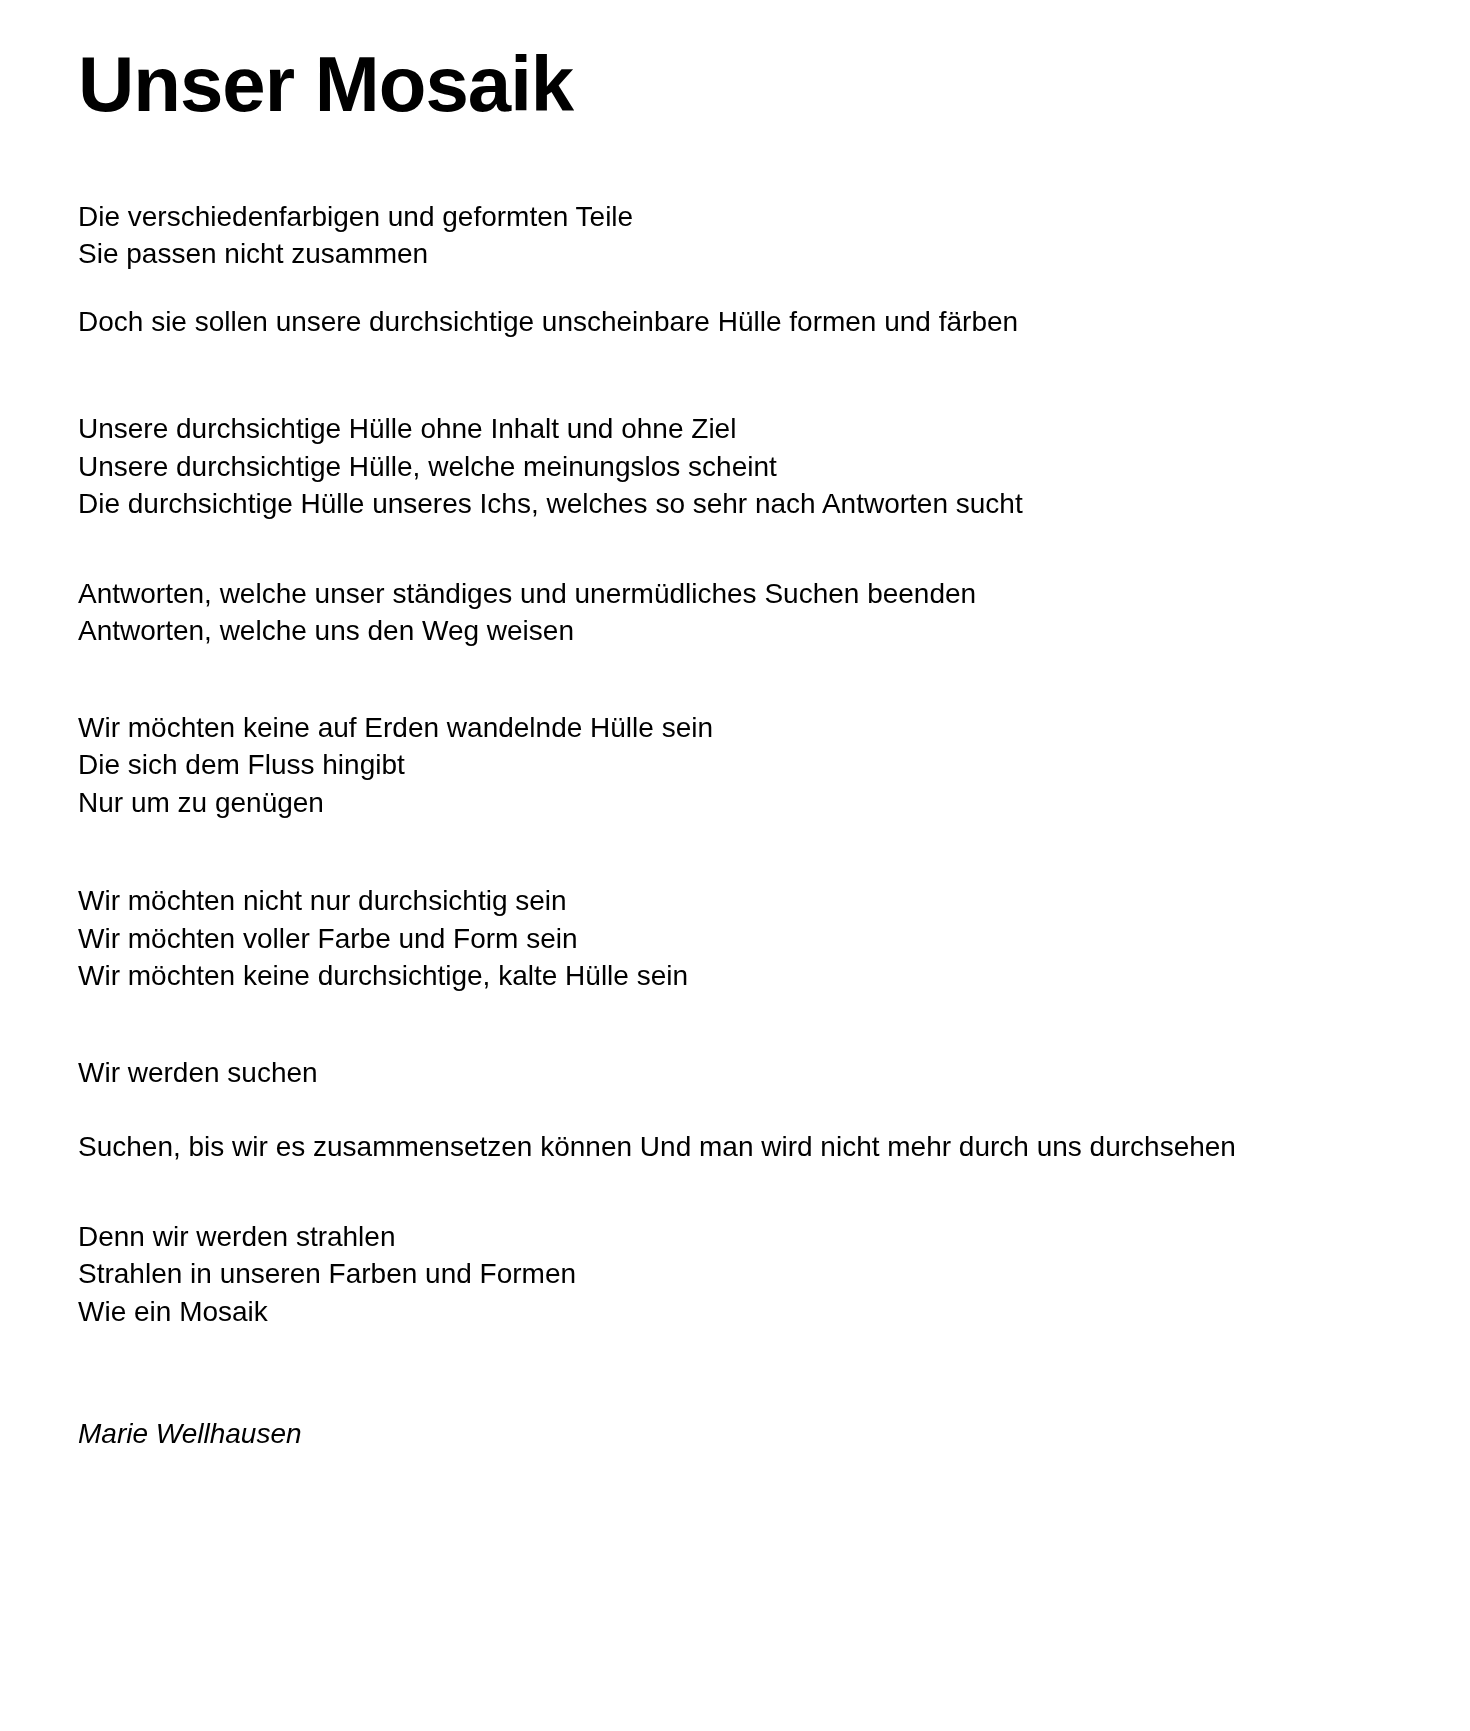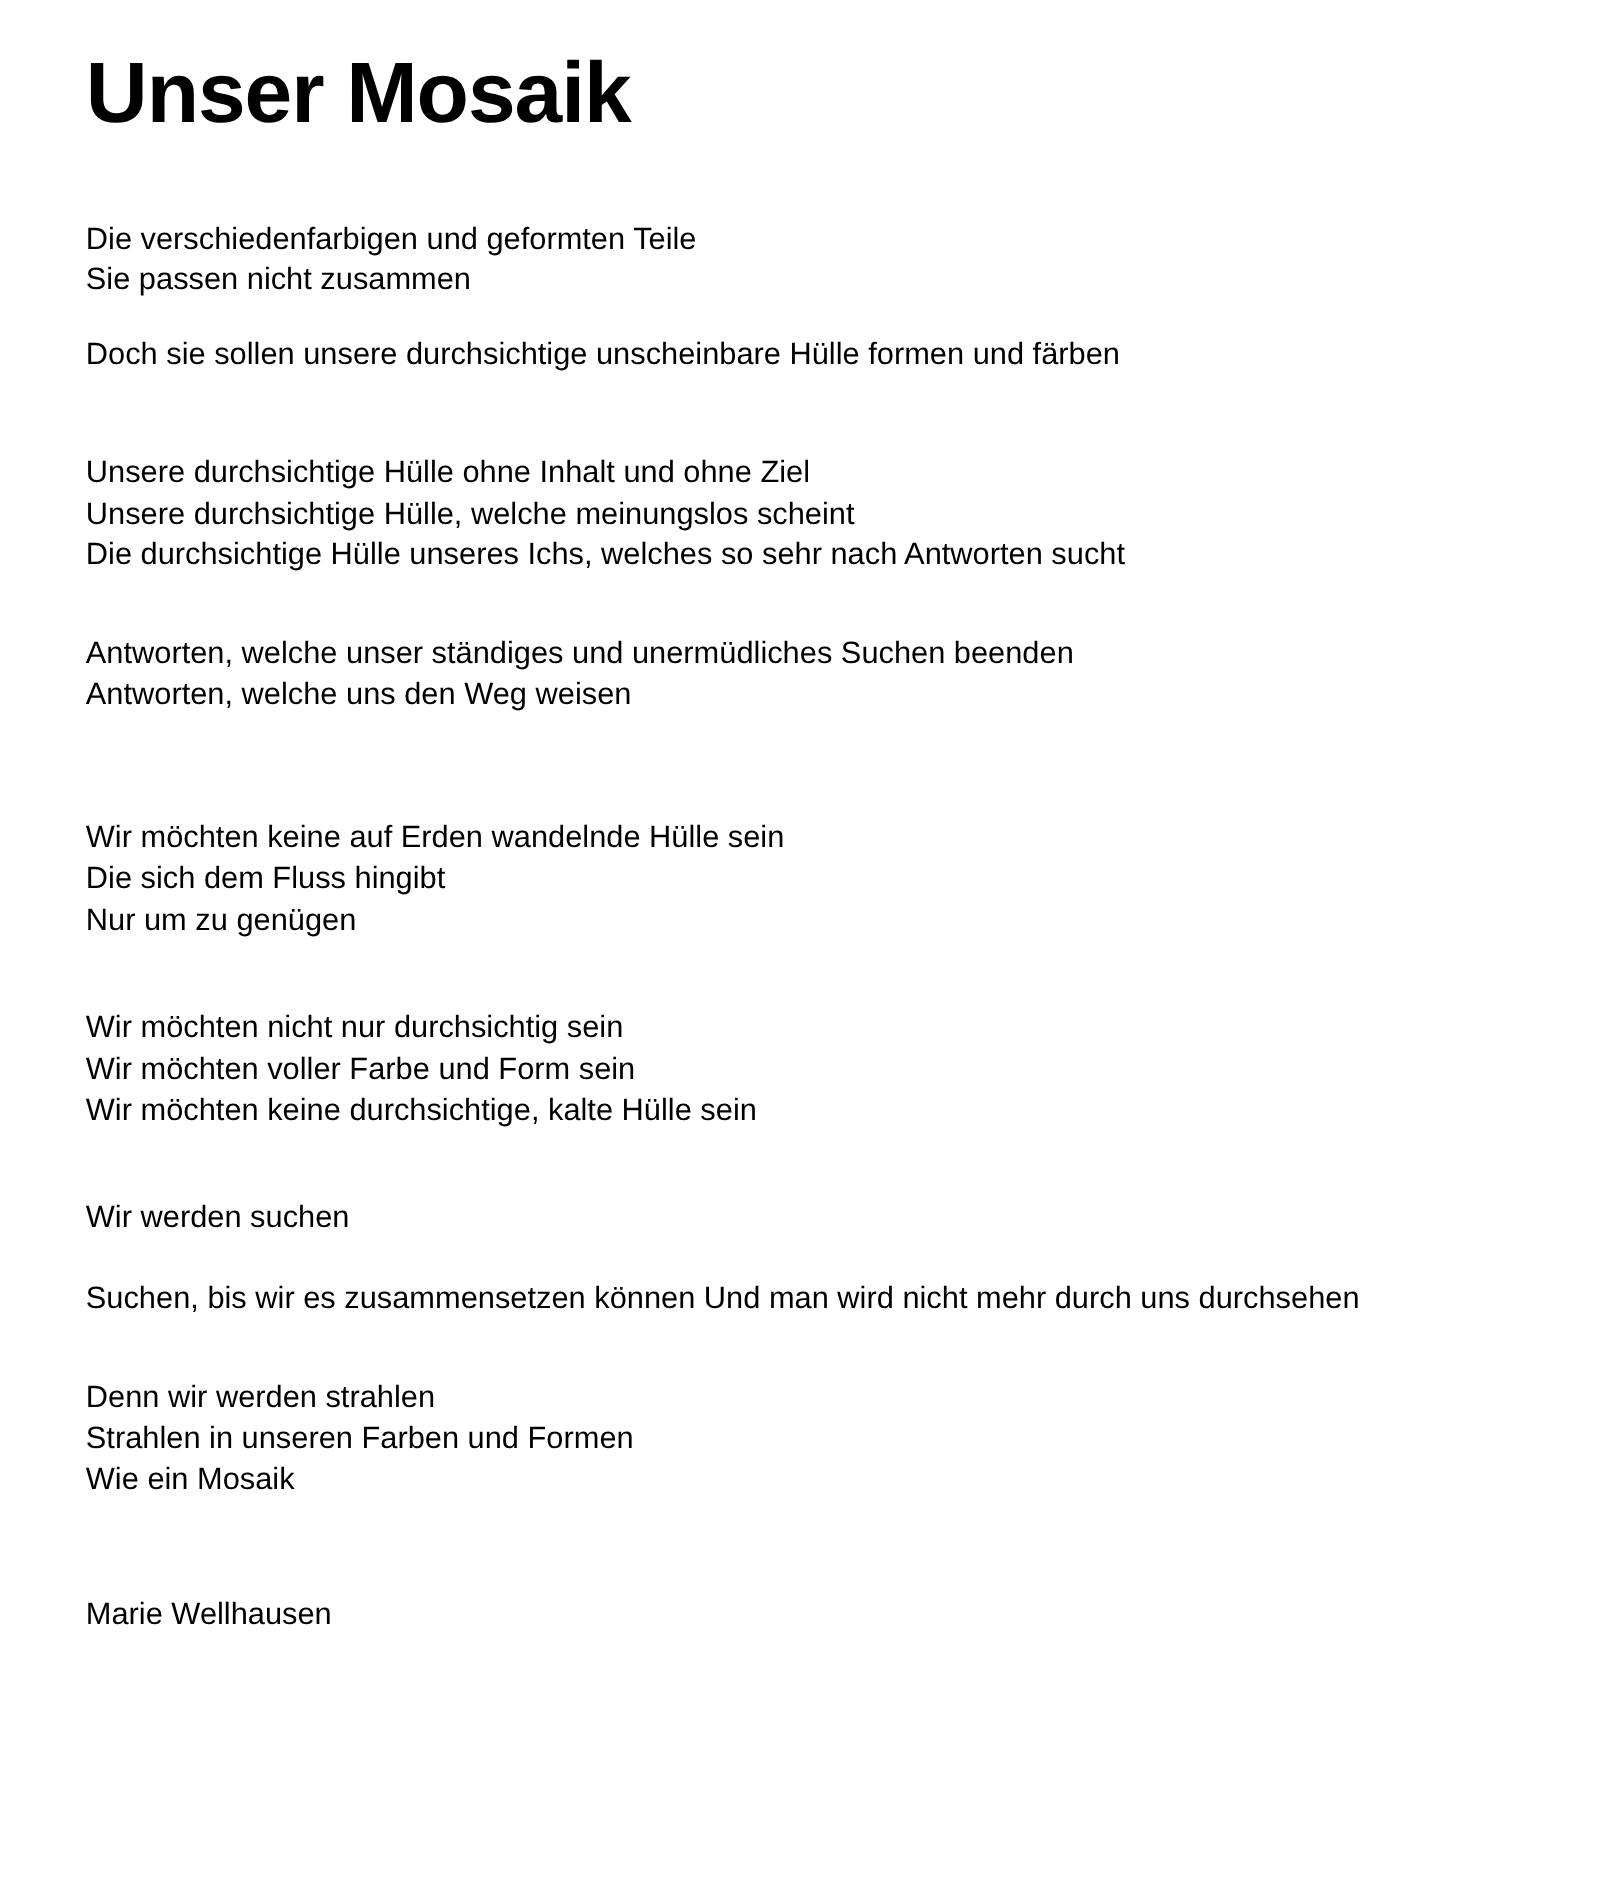--- a/index.html
+++ b/index.html
@@ -25,20 +25,21 @@
   }
   .stanza {  }
   .poem-line {
     font-size: 28px;
     line-height: 37.5px;
     white-space: nowrap;
   }
   .poem-author {
     font-size: 28px;
     line-height: 37.5px;
+    font-style: italic;
   }
 </style>
 </head>
 <body>
 
 <div class="page">
   <h1 class="poem-title">Unser Mosaik</h1>
 
   <div id="poem-body">
       <div class="stanza" style="margin-top: 68px;">
@@ -50,21 +51,21 @@
       </div>
       <div class="stanza" style="margin-top: 70px;">
         <div class="poem-line">Unsere durchsichtige Hülle ohne Inhalt und ohne Ziel</div>
         <div class="poem-line">Unsere durchsichtige Hülle, welche meinungslos scheint</div>
         <div class="poem-line">Die durchsichtige Hülle unseres Ichs, welches so sehr nach Antworten sucht</div>
       </div>
       <div class="stanza" style="margin-top: 52px;">
         <div class="poem-line">Antworten, welche unser ständiges und unermüdliches Suchen beenden</div>
         <div class="poem-line">Antworten, welche uns den Weg weisen</div>
       </div>
-      <div class="stanza" style="margin-top: 92px;">
+      <div class="stanza" style="margin-top: 59px;">
         <div class="poem-line">Wir möchten keine auf Erden wandelnde Hülle sein</div>
         <div class="poem-line">Die sich dem Fluss hingibt</div>
         <div class="poem-line">Nur um zu genügen</div>
       </div>
       <div class="stanza" style="margin-top: 61px;">
         <div class="poem-line">Wir möchten nicht nur durchsichtig sein</div>
         <div class="poem-line">Wir möchten voller Farbe und Form sein</div>
         <div class="poem-line">Wir möchten keine durchsichtige, kalte Hülle sein</div>
       </div>
       <div class="stanza" style="margin-top: 59px;">

